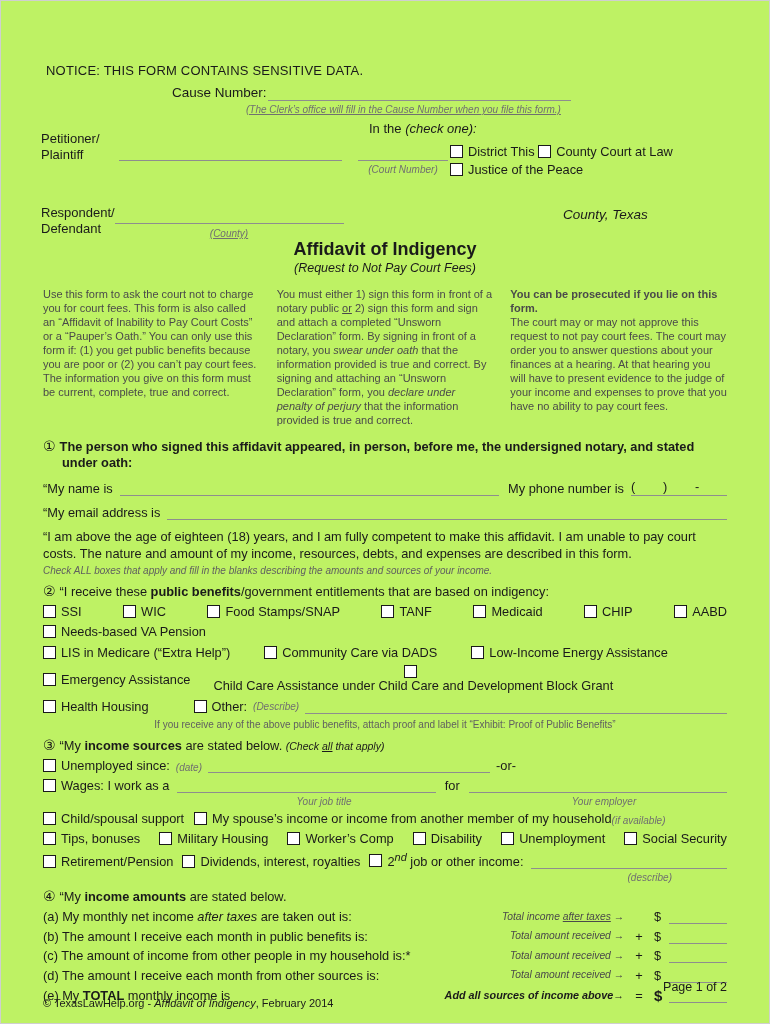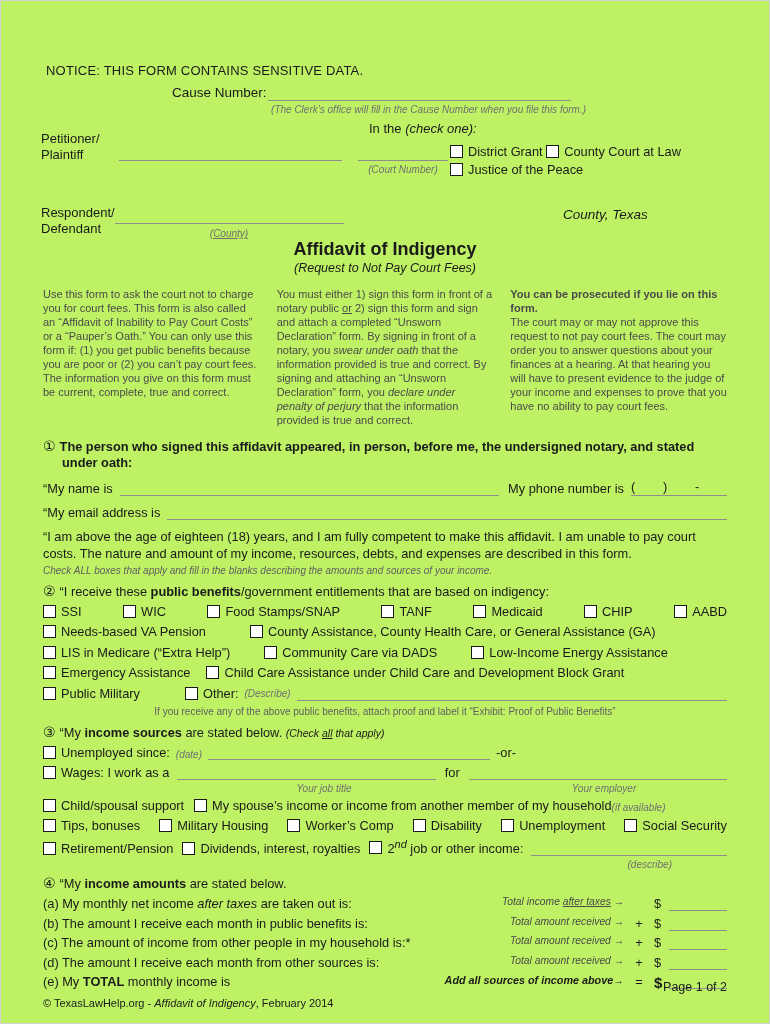--- a/index.html
+++ b/index.html
@@ -15,21 +15,21 @@
   .grow { flex:1; }
   .italic { font-style:italic; }
   .u { text-decoration:underline; }
   b { font-weight:bold; }
   .hint10 { font-size:10px; font-style:italic; color:#707070; }
 
   
   .h-notice { left:45px; top:62px; font-size:13px; letter-spacing:.2px; }
   .h-cause-label { left:171px; top:84px; font-size:13.5px; }
   .h-cause-blank { left:267px; top:82px; width:303px; height:18px; }
-  .h-cause-hint { left:245px; top:103px; width:340px; text-align:right; }
+  .h-cause-hint { left:245px; top:103px; width:340px; text-align:left;text-decoration:underline; }
   .h-inthe { left:368px; top:120px; font-size:13px; }
   .h-pet { left:40px; top:130px; font-size:13px; line-height:16px; }
   .h-pet-blank { left:118px; top:142px; width:223px; height:18px; }
   .h-court-blank { left:357px; top:142px; width:90px; height:18px; }
   .h-court-hint { left:347px; top:163px; width:110px; text-align:center; }
   .h-courts { left:449px; top:143px; }
   .h-courts .ck { margin-bottom:2.5px; }
   .h-resp { left:40px; top:204px; font-size:13px; line-height:16px; }
   .h-resp-blank { left:114px; top:205px; width:229px; height:18px; }
   .h-county-hint { left:148px; top:227px; width:160px; text-align:center;text-decoration:underline; }
@@ -54,33 +54,33 @@
   .phone-box { width:96px; height:17px; display:flex; justify-content:space-between; }
 
   .para { margin:2px 0 2px; line-height:1.32; }
   .check-hint { font-size:10px; font-style:italic; color:#606060; margin-bottom:7px; }
 
   .sec-heading { font-size:12.8px; margin:5px 0 5px; }
   .ben-row { display:flex; align-items:center; margin-bottom:5.5px; }
   .between { justify-content:space-between; }
   .g44 > * + * { margin-left:44px; }
   .g34 > * + * { margin-left:34px; }
-  .g32 > * + * { margin-left:16px; }
+  .g32 > * + * { margin-left:23px;flex-direction:column; }
   .ck { display:inline-flex; align-items:center; white-space:nowrap; cursor:pointer; }
   .cb { width:13px; height:13px; border:1.4px solid #1a1a1a; margin-right:5px; flex:none; background:#fff; display:inline-block; }
   .note-center { text-align:center; font-size:10px; color:#606060; margin:1px 0 7px; }
 
   .inc-row { display:flex; align-items:flex-end; margin-bottom:5px; }
   .sub-hints { display:flex; font-size:10px; font-style:italic; color:#707070; margin:-2px 0 4px; }
   .sub-hints .sp1 { width:158px; } .sub-hints .c { flex:1; text-align:center; } .sub-hints .sp2 { width:34px; }
   .or-sep { padding:0 6px; } .or-spacer { width:205px; }
   sup { font-size:11px; vertical-align:super;font-style:italic; }
   .describe-right { text-align:right; padding-right:55px; font-size:10px; font-style:italic; color:#707070; margin:-2px 0 3px; }
 
-  .amt-row { display:flex; align-items:flex-start; margin-bottom:4.5px; }
+  .amt-row { display:flex; align-items:center; margin-bottom:4.5px; }
   .amt-left { flex:1; }
   .amt-mid { width:200px; text-align:right; font-size:10.3px; font-style:italic; color:#4a4a4a; padding-bottom:1px; white-space:nowrap; }
   .amt-mid-total { font-weight:bold; color:#1a1a1a; font-size:10.8px; }
   .amt-op { width:30px; text-align:center; }
   .amt-dollar { width:15px; }
   .amt-dollar-big { font-weight:bold; font-size:15px; }
   .amt-blank { width:58px; height:15px; }
 
   .footer { position:absolute; left:42px; right:42px; bottom:14px; }
   .page-num { text-align:right; font-size:12.5px; margin-bottom:3px; }
@@ -106,21 +106,21 @@
     <div>Petitioner/</div>
     <div>Plaintiff</div>
   </div>
   <span class="abs h-pet-blank blank"></span>
   <span class="abs h-court-blank blank"></span>
   <div class="abs h-court-hint hint10">(Court Number)</div>
 
   <div class="abs h-courts">
     <label class="ck">
       <span class="cb"></span>
-      <span>District Grant</span>
+      <span>District This</span>
     </label>
     <label class="ck">
       <span class="cb"></span>
       <span>County Court at Law</span>
     </label>
     <label class="ck">
       <span class="cb"></span>
       <span>Justice of the Peace</span>
     </label>
   </div>
@@ -207,24 +207,20 @@
           <span class="cb"></span>
           <span>AABD</span>
         </label>
     </div>
 
     <div class="ben-row g44">
       <label class="ck">
           <span class="cb"></span>
           <span>Needs-based VA Pension</span>
         </label>
-      <label class="ck">
-          <span class="cb"></span>
-          <span>County Assistance, County Health Care, or General Assistance (GA)</span>
-        </label>
     </div>
 
     <div class="ben-row g34">
       <label class="ck">
           <span class="cb"></span>
           <span>LIS in Medicare (“Extra Help”)</span>
         </label>
       <label class="ck">
           <span class="cb"></span>
           <span>Community Care via DADS</span>
@@ -242,21 +238,21 @@
         </label>
       <label class="ck">
           <span class="cb"></span>
           <span>Child Care Assistance under Child Care and Development Block Grant</span>
         </label>
     </div>
 
     <div class="ben-row">
       <label class="ck">
           <span class="cb"></span>
-          <span>Public Military</span>
+          <span>Health Housing</span>
         </label>
       <label class="ck" style="margin-left:45px">
           <span class="cb"></span>
           <span>Other:</span>
         </label>
       <span class="hint10" style="padding:0 6px">(Describe)</span>
       <span class="blank grow" style="height:15px"></span>
     </div>
 
     <div class="note-center">If you receive any of the above public benefits, attach proof and label it “Exhibit: Proof of Public Benefits”</div>

